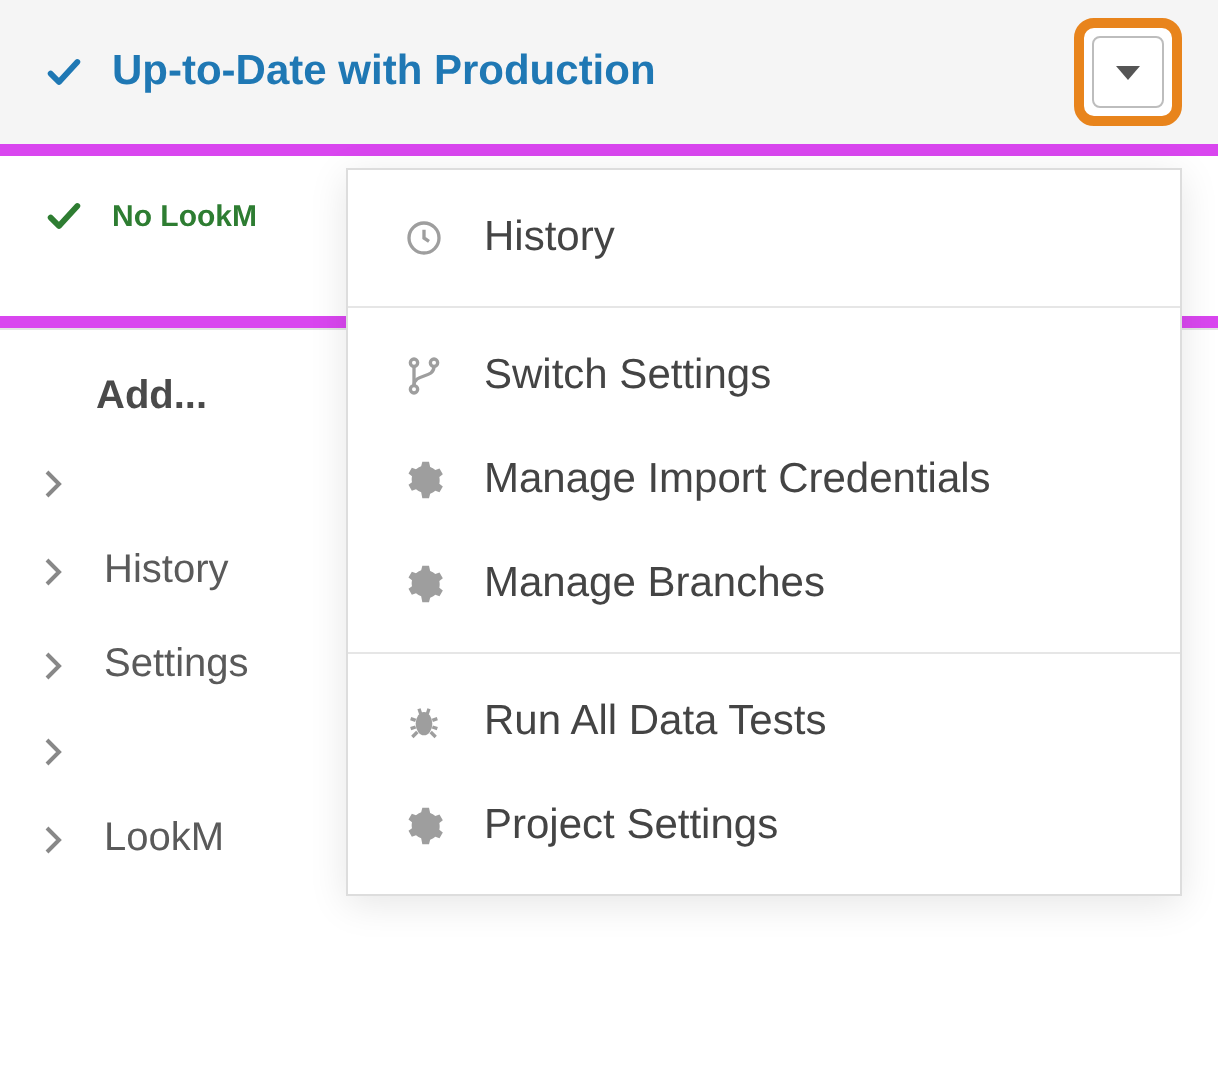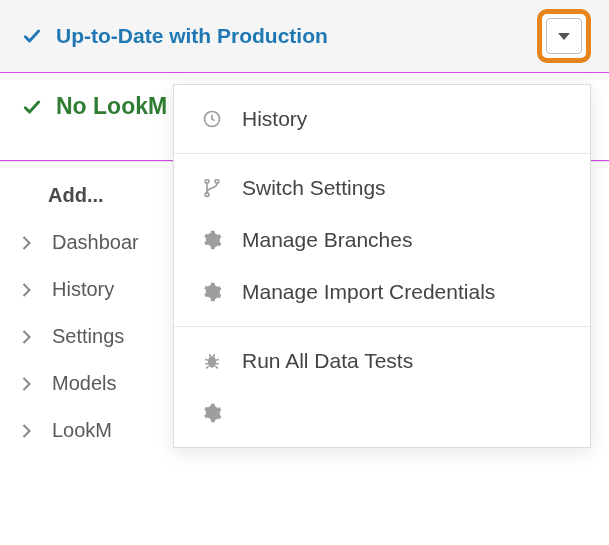--- a/index.html
+++ b/index.html
@@ -7,33 +7,33 @@
   font-family: -apple-system, BlinkMacSystemFont, "Segoe UI", Helvetica, Arial, sans-serif;
   background: #fff;
   width: 609px;
   height: 545px;
   overflow: hidden;
   position: relative;
   color: #3a3a3a;
 }
 .status-bar {
   background: #f5f5f5;
-  border-bottom: 1px solid #d946ef;
+  border-bottom: 6px solid #d946ef;
   padding: 24px 22px;
   display: flex;
   align-items: center;
   position: relative;
 }
 .status-bar.secondary {
   background: #fff;
   padding: 20px 22px 40px;
 }
 .check-icon { width: 20px; height: 20px; margin-right: 14px; flex-shrink:0; }
 .status-text-blue { color: #1f78b4; font-weight: 700; font-size: 21px; }
-.status-text-green { color: #2e7d32; font-weight: 700; font-size: 23px; text-align: center; }
+.status-text-green { color: #2e7d32; font-weight: 700; font-size: 15px; text-align: center; }
 .dropdown-toggle {
   position: absolute;
   right: 18px;
   top: 50%;
   transform: translateY(-50%);
   width: 54px; height: 54px;
   border: 5px solid #e8841c;
   border-radius: 10px;
   background: #fff;
   display: flex; align-items: center; justify-content: center;
@@ -124,21 +124,20 @@
   <div class="add-title">Add...</div>
 </div>
 
 <div class="tree">
   <div class="tree-item">
     <span class="chevron">
         <svg viewBox="0 0 8 14" fill="none" stroke="#888" stroke-width="2">
           <polyline points="1 1 7 7 1 13"></polyline>
         </svg>
       </span>
-    <span>Dashboar</span>
   </div>
   <div class="tree-item">
     <span class="chevron">
         <svg viewBox="0 0 8 14" fill="none" stroke="#888" stroke-width="2">
           <polyline points="1 1 7 7 1 13"></polyline>
         </svg>
       </span>
     <span>History</span>
   </div>
   <div class="tree-item">
@@ -148,21 +147,20 @@
         </svg>
       </span>
     <span>Settings</span>
   </div>
   <div class="tree-item">
     <span class="chevron">
         <svg viewBox="0 0 8 14" fill="none" stroke="#888" stroke-width="2">
           <polyline points="1 1 7 7 1 13"></polyline>
         </svg>
       </span>
-    <span>Models</span>
   </div>
   <div class="tree-item">
     <span class="chevron">
         <svg viewBox="0 0 8 14" fill="none" stroke="#888" stroke-width="2">
           <polyline points="1 1 7 7 1 13"></polyline>
         </svg>
       </span>
     <span>LookM</span>
   </div>
 </div>
@@ -192,44 +190,45 @@
           </svg>
       </span>
       <span>Switch Settings</span>
     </div>
     <div class="menu-item">
       <span class="menu-icon">
         <svg viewBox="0 0 24 24" fill="currentColor">
             <path d="M12 8.5a3.5 3.5 0 1 0 0 7 3.5 3.5 0 0 0 0-7zm9.4 3.5c0-.6-.1-1.2-.2-1.8l2.1-1.6-2-3.5-2.5.9c-.9-.8-2-1.4-3.1-1.8L15 1h-4l-.7 2.7c-1.1.4-2.2 1-3.1 1.8l-2.5-.9-2 3.5 2.1 1.6c-.1.6-.2 1.2-.2 1.8s.1 1.2.2 1.8l-2.1 1.6 2 3.5 2.5-.9c.9.8 2 1.4 3.1 1.8L11 23h4l.7-2.7c1.1-.4 2.2-1 3.1-1.8l2.5.9 2-3.5-2.1-1.6c.1-.6.2-1.2.2-1.8z"></path>
           </svg>
       </span>
+      <span>Manage Import Credentials</span>
+    </div>
+    <div class="menu-item">
+      <span class="menu-icon">
+        <svg viewBox="0 0 24 24" fill="currentColor">
+            <path d="M12 8.5a3.5 3.5 0 1 0 0 7 3.5 3.5 0 0 0 0-7zm9.4 3.5c0-.6-.1-1.2-.2-1.8l2.1-1.6-2-3.5-2.5.9c-.9-.8-2-1.4-3.1-1.8L15 1h-4l-.7 2.7c-1.1.4-2.2 1-3.1 1.8l-2.5-.9-2 3.5 2.1 1.6c-.1.6-.2 1.2-.2 1.8s.1 1.2.2 1.8l-2.1 1.6 2 3.5 2.5-.9c.9.8 2 1.4 3.1 1.8L11 23h4l.7-2.7c1.1-.4 2.2-1 3.1-1.8l2.5.9 2-3.5-2.1-1.6c.1-.6.2-1.2.2-1.8z"></path>
+          </svg>
+      </span>
       <span>Manage Branches</span>
-    </div>
-    <div class="menu-item">
-      <span class="menu-icon">
-        <svg viewBox="0 0 24 24" fill="currentColor">
-            <path d="M12 8.5a3.5 3.5 0 1 0 0 7 3.5 3.5 0 0 0 0-7zm9.4 3.5c0-.6-.1-1.2-.2-1.8l2.1-1.6-2-3.5-2.5.9c-.9-.8-2-1.4-3.1-1.8L15 1h-4l-.7 2.7c-1.1.4-2.2 1-3.1 1.8l-2.5-.9-2 3.5 2.1 1.6c-.1.6-.2 1.2-.2 1.8s.1 1.2.2 1.8l-2.1 1.6 2 3.5 2.5-.9c.9.8 2 1.4 3.1 1.8L11 23h4l.7-2.7c1.1-.4 2.2-1 3.1-1.8l2.5.9 2-3.5-2.1-1.6c.1-.6.2-1.2.2-1.8z"></path>
-          </svg>
-      </span>
-      <span>Manage Import Credentials</span>
     </div>
   </div>
   <div class="menu-divider"></div>
   <div class="menu-group">
     <div class="menu-item">
       <span class="menu-icon">
         <svg viewBox="0 0 24 24" fill="currentColor">
             <ellipse cx="12" cy="13" rx="5" ry="7"></ellipse>
             <path d="M9 4 L10 7 M15 4 L14 7" stroke="currentColor" stroke-width="2" fill="none"></path>
             <path d="M4 10 L7 11 M4 16 L7 15 M20 10 L17 11 M20 16 L17 15 M5 21 L8 18 M19 21 L16 18" stroke="currentColor" stroke-width="2" fill="none"></path>
           </svg>
       </span>
       <span>Run All Data Tests</span>
     </div>
     <div class="menu-item">
       <span class="menu-icon">
         <svg viewBox="0 0 24 24" fill="currentColor">
             <path d="M12 8.5a3.5 3.5 0 1 0 0 7 3.5 3.5 0 0 0 0-7zm9.4 3.5c0-.6-.1-1.2-.2-1.8l2.1-1.6-2-3.5-2.5.9c-.9-.8-2-1.4-3.1-1.8L15 1h-4l-.7 2.7c-1.1.4-2.2 1-3.1 1.8l-2.5-.9-2 3.5 2.1 1.6c-.1.6-.2 1.2-.2 1.8s.1 1.2.2 1.8l-2.1 1.6 2 3.5 2.5-.9c.9.8 2 1.4 3.1 1.8L11 23h4l.7-2.7c1.1-.4 2.2-1 3.1-1.8l2.5.9 2-3.5-2.1-1.6c.1-.6.2-1.2.2-1.8z"></path>
           </svg>
       </span>
+      <span>Project Settings</span>
     </div>
   </div>
 </div>
 
 </body></html>

